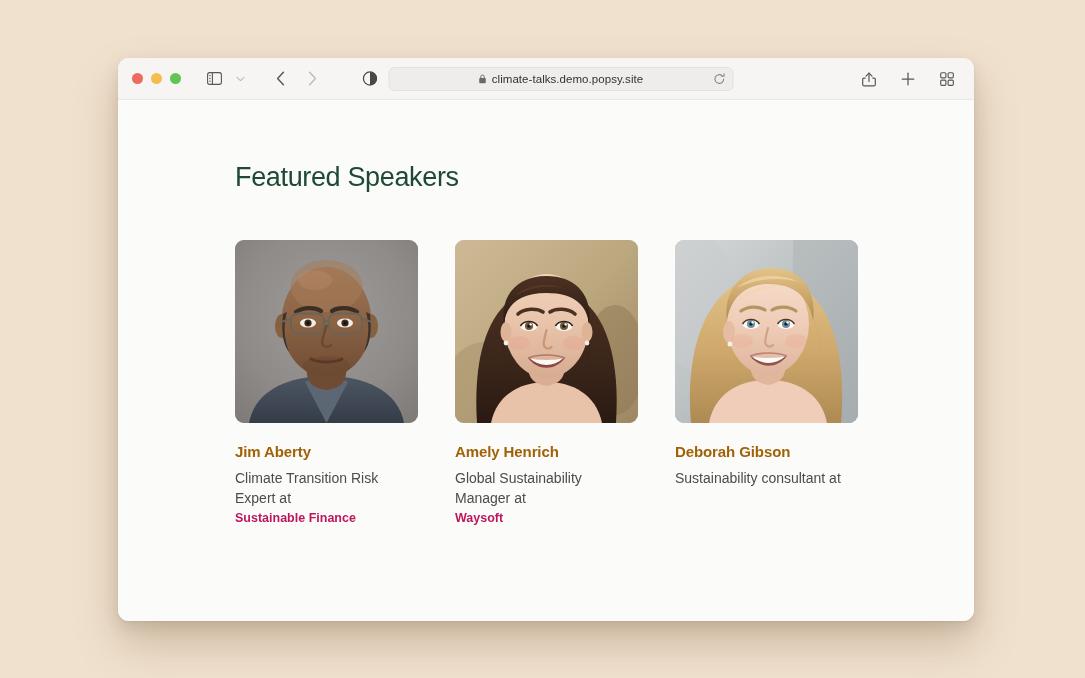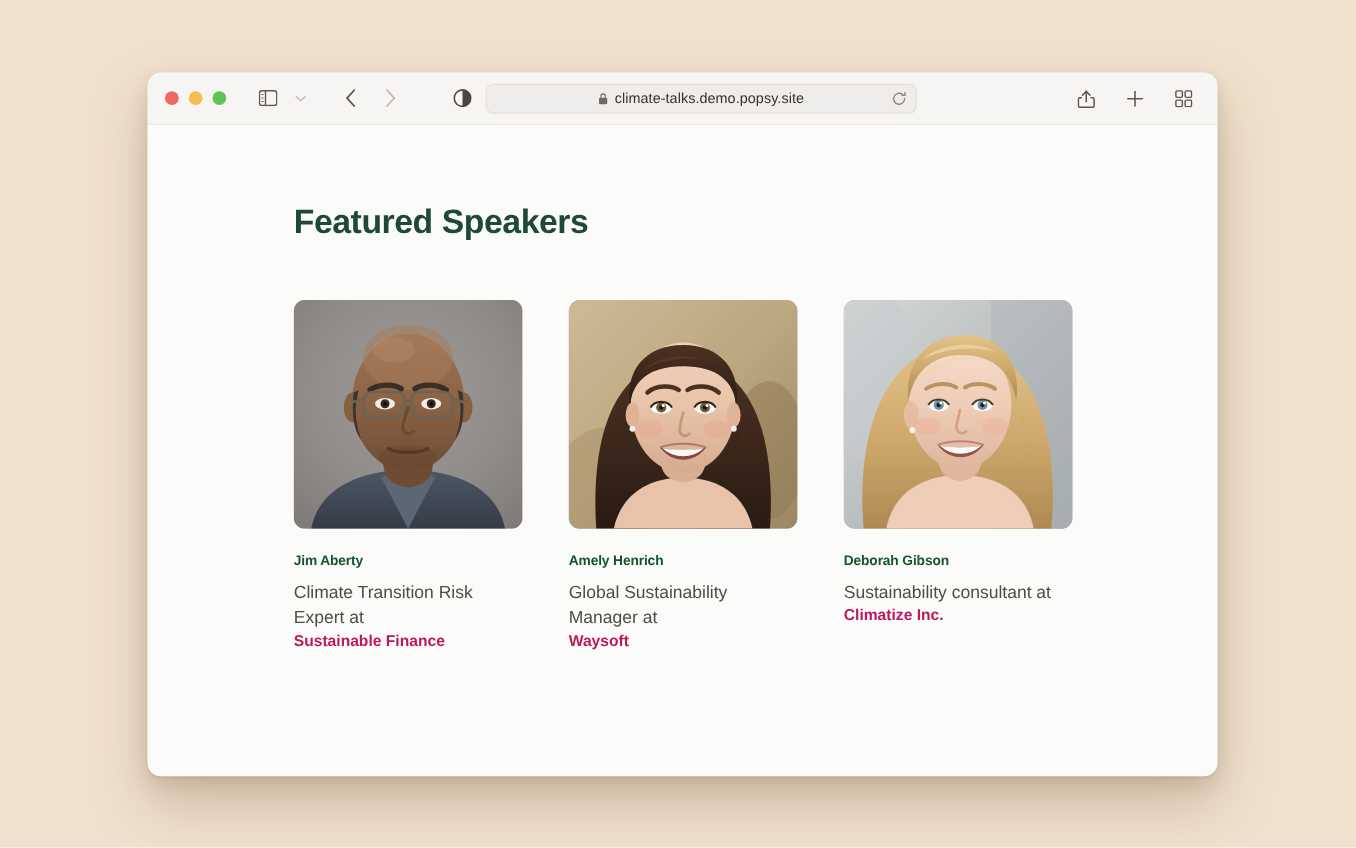--- a/index.html
+++ b/index.html
@@ -134,21 +134,21 @@
   
   #page-content {
     flex: 1 1 auto;
     background: #FBFBFA;
     padding: 62px 0 0 117px;
     overflow: hidden;
   }
 
   #page-title {
     font-size: 27px;
-    font-weight: bold;
+    font-weight: normal;
     color: #1E4A34;
     letter-spacing: -0.35px;
     margin-bottom: 47px;
   }
 
   #speakers-grid {
     display: flex;
     gap: 37px;
   }
 
@@ -159,23 +159,23 @@
     height: 183px;
     border-radius: 9px;
     overflow: hidden;
     position: relative;
     margin-bottom: 20px;
     background: #B9B6B2;
   }
   .speaker-photo svg { display: block; width: 100%; height: 100%; }
 
   .speaker-name {
-    font-size: 11px;
+    font-size: 15px;
     font-weight: bold;
-    color: #14532d;
+    color: #a16207;
     letter-spacing: -0.1px;
     margin-bottom: 8px;
   }
   .speaker-role {
     font-size: 14px;
     color: #4F4B47;
     line-height: 1.45;
   }
   .speaker-org {
     font-size: 12.5px;
@@ -484,18 +484,17 @@
             <path d="M75,116 C85,129 102,129 112,116 C102,119 85,119 75,116 Z" fill="#93534B"></path>
             <path d="M77,116.6 C86,125 101,125 110,116.6 C101,118.4 86,118.4 77,116.6 Z" fill="#FCFBF8"></path>
             <path d="M75,116 C85,112 102,112 112,116" fill="none" stroke="#BE8277" stroke-width="1.6"></path>
 
             <ellipse cx="67" cy="101" rx="11" ry="7" fill="#EDA590" opacity="0.3"></ellipse>
             <ellipse cx="121" cy="101" rx="11" ry="7" fill="#EDA590" opacity="0.3"></ellipse>
           </svg>
         </div>
         <div class="speaker-name">Deborah Gibson</div>
         <div class="speaker-role">Sustainability consultant at</div>
-        <div class="speaker-org">Climatize Inc.</div>
       </div>
 
     </div>
   </div>
 </div>
 
 </body></html>

